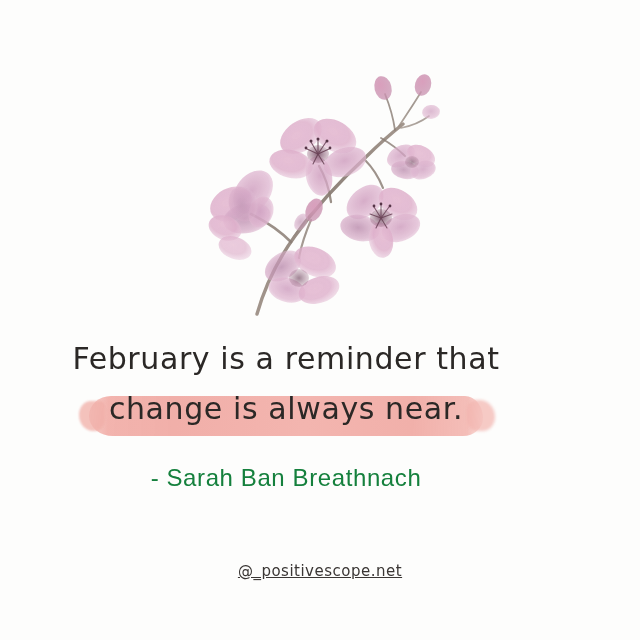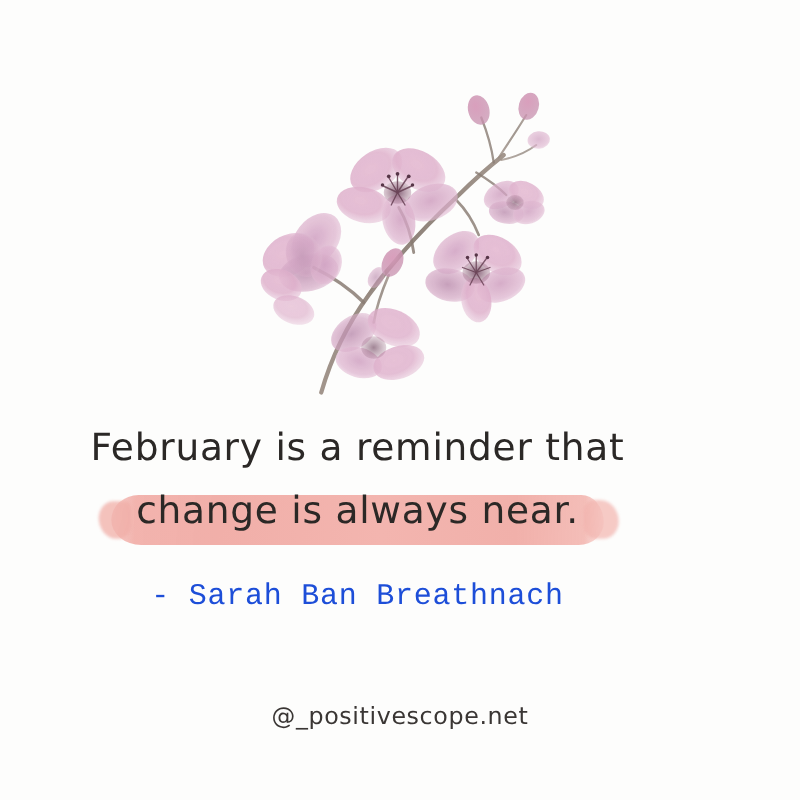--- a/index.html
+++ b/index.html
@@ -102,38 +102,39 @@
     background: rgba(242,180,174,0.7);
     border-radius: 30% 55% 45% 35%;
     filter: blur(1.4px);
   }
   .quote-line-2-text {
     position: relative;
     z-index: 1;
     margin-top: 20px;
   }
   .attribution {
-    color: #1d4ed8;
-    font-family: Liberation Mono, monospace;
+    color: #15803d;
+    font-family: Liberation Sans, sans-serif;
     font-size: 24px;
     letter-spacing: 0.6px;
     margin: 40px 0 0 0;
     white-space: nowrap;
   }
   .handle {
     position: absolute;
     left: 0;
     top: 562px;
     width: 640px;
     text-align: center;
     color: #3a3634;
     font-family: "DejaVu Sans", sans-serif;
-    font-size: 19px;
+    font-size: 15px;
     letter-spacing: 0.5px;
     white-space: nowrap;
+    text-decoration: underline;
   }
 </style>
 </head>
 <body>
 
 <div class="card">
 
   <div class="illustration">
     <svg width="250" height="268" viewBox="0 0 250 268" xmlns="http://www.w3.org/2000/svg">
       <defs>

